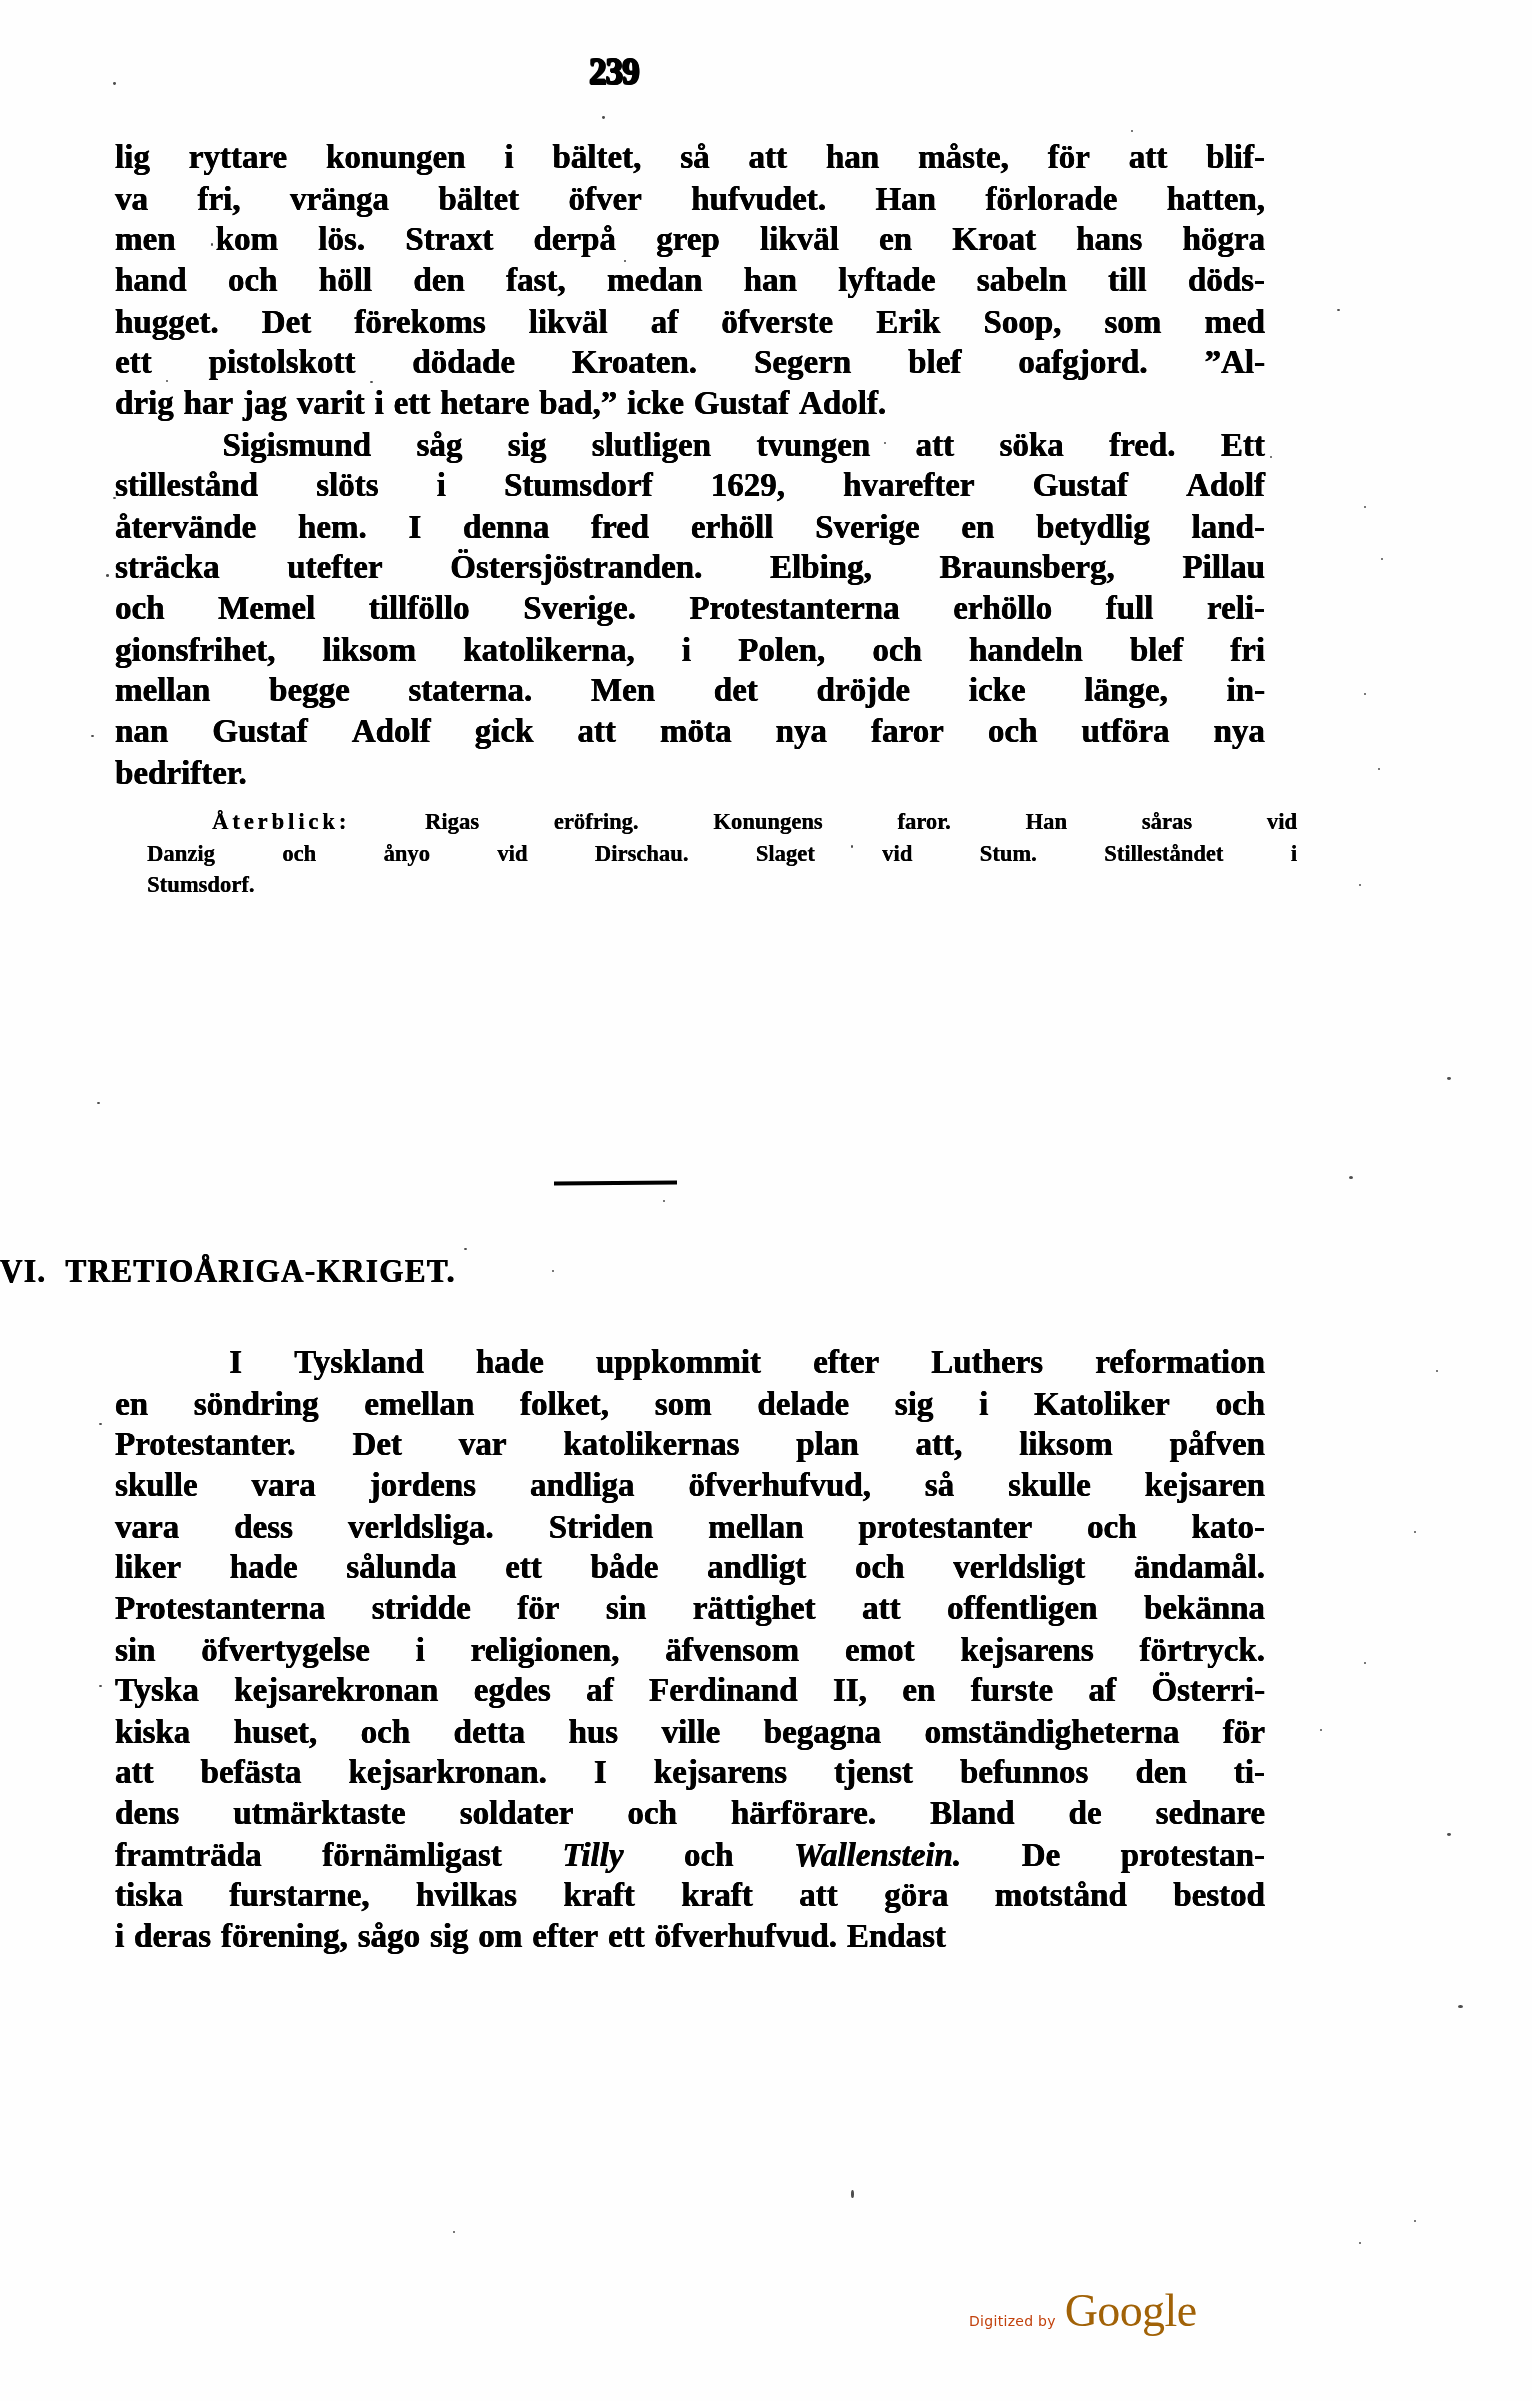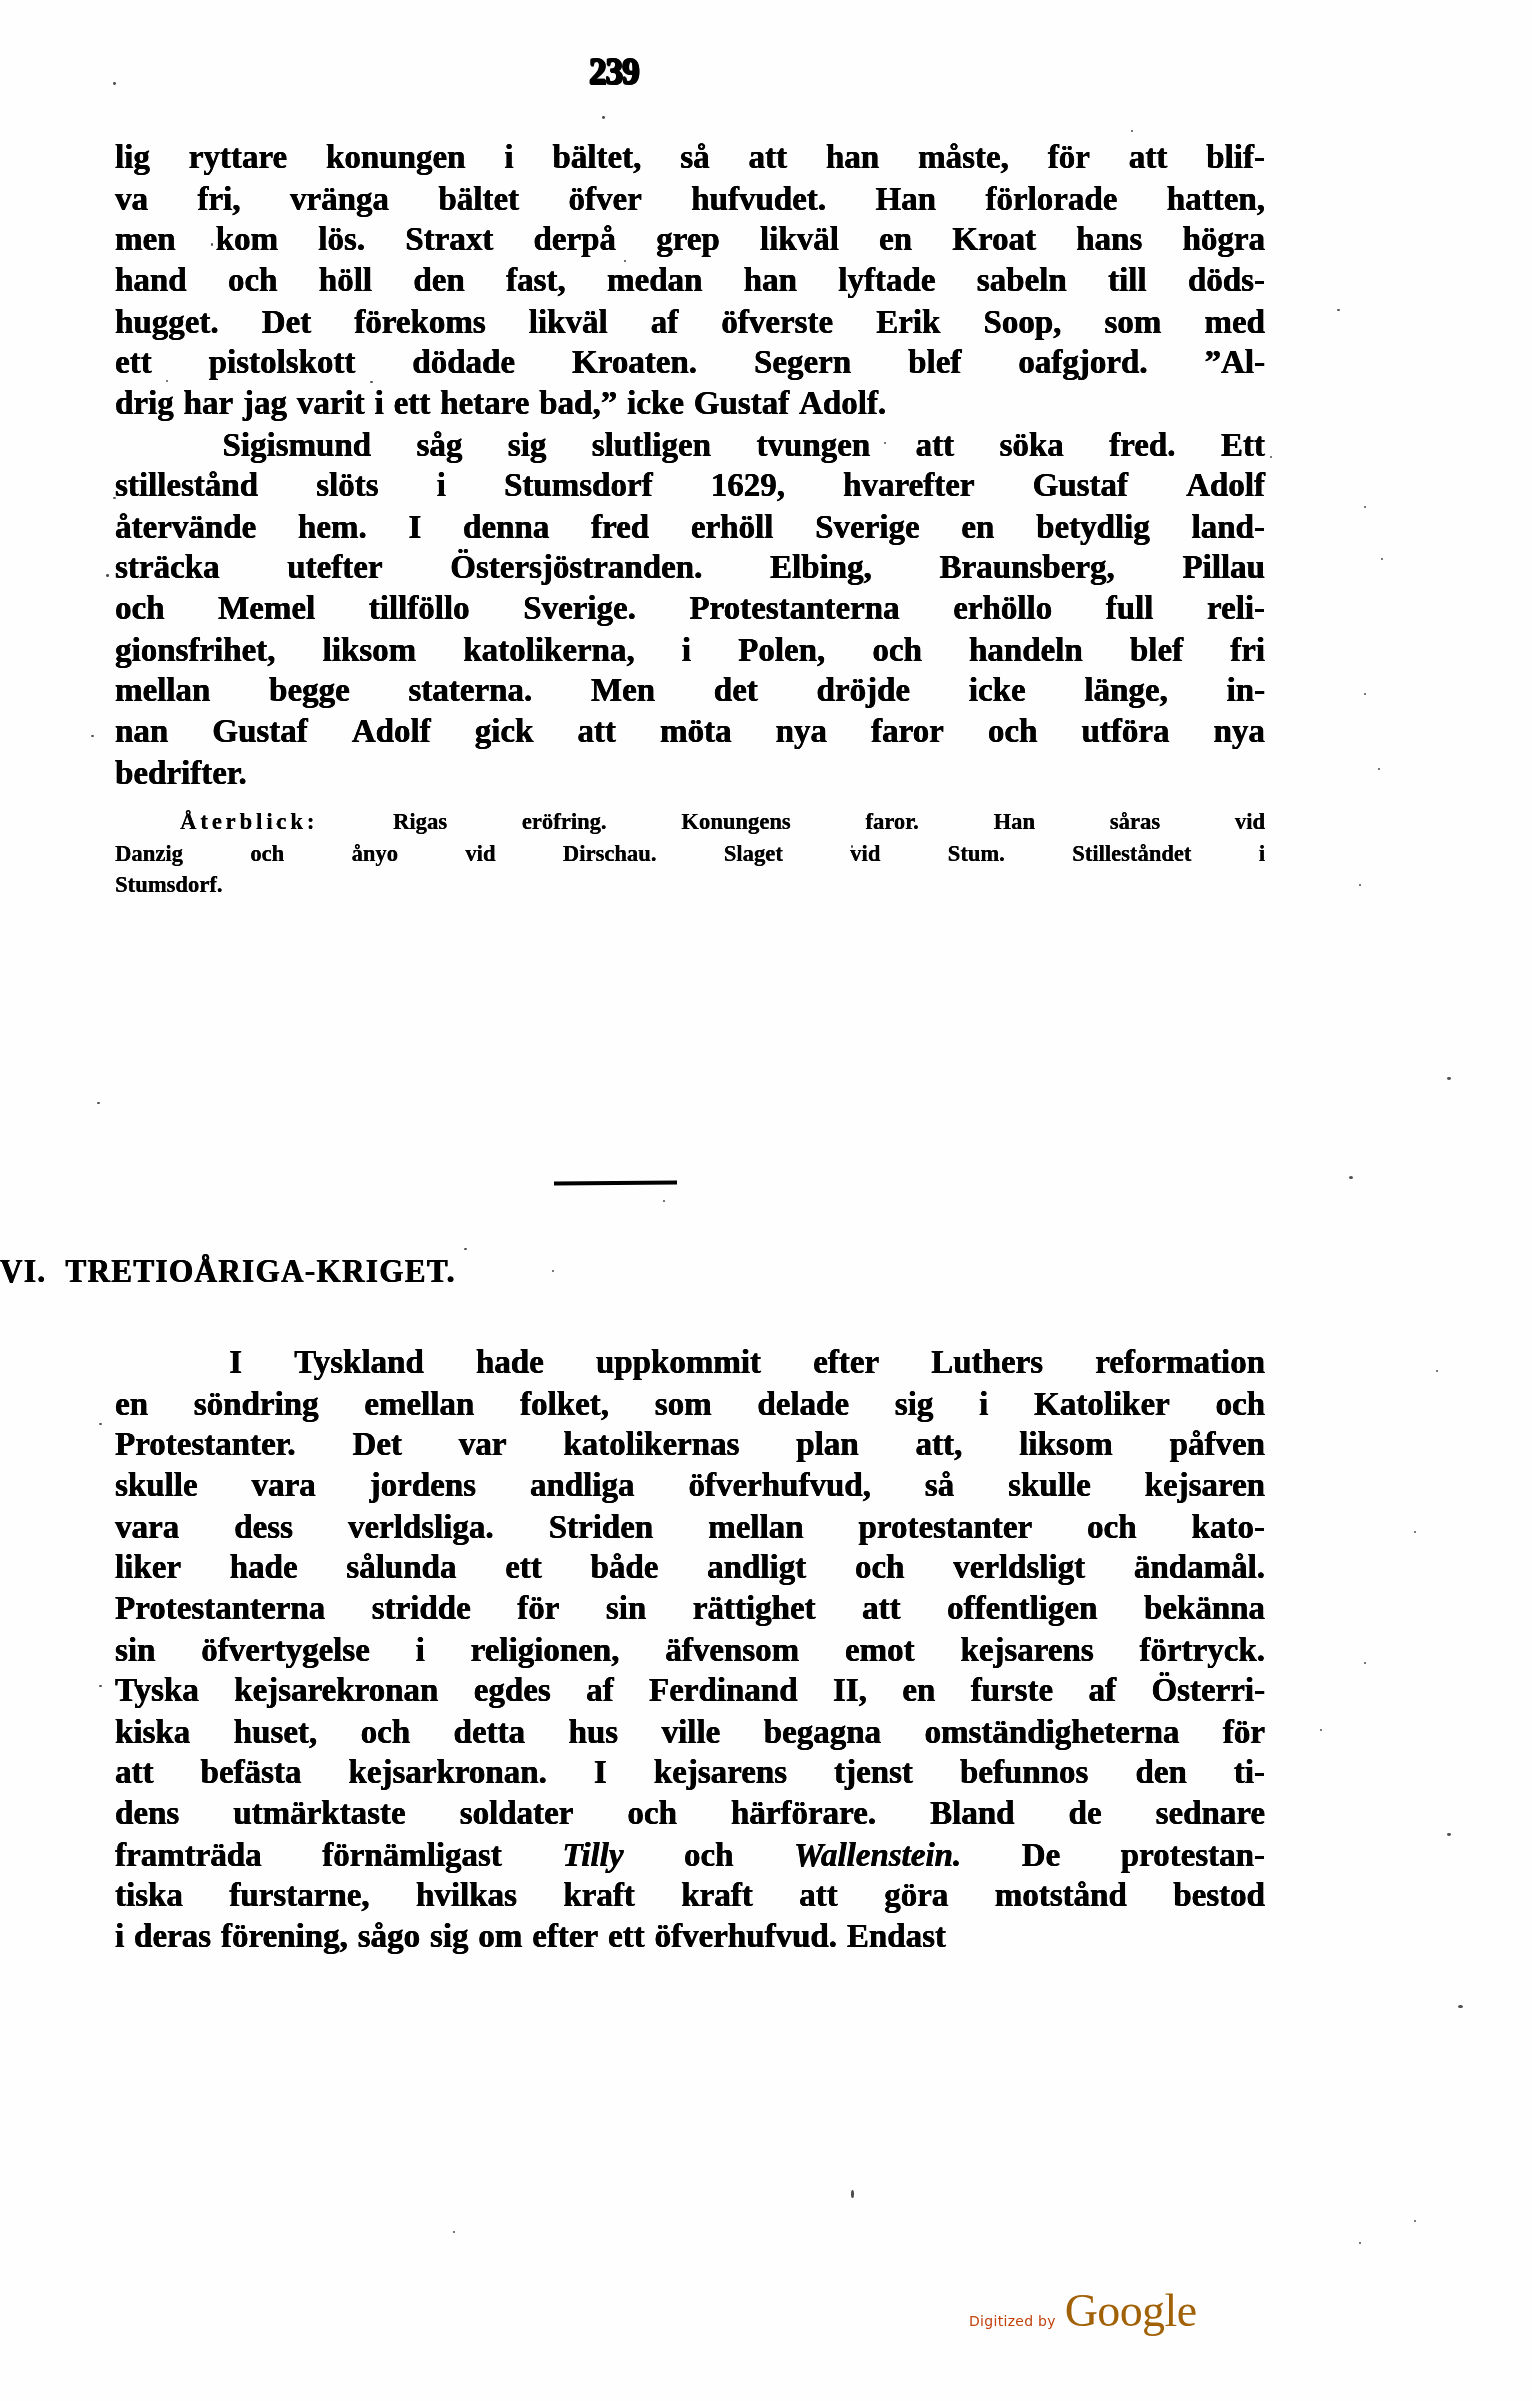--- a/index.html
+++ b/index.html
@@ -104,21 +104,21 @@
   .recap {
     position: absolute;
     left: 115px;
     width: 1150px;
     font-size: 22.6px;
     line-height: 31.5px;
     font-weight: 700;
     white-space: pre;
     text-shadow: 0.3px 0 0 #0a0a0a;
   }
-  .recap .rl { display: flex; width: 100%; }
+  .recap .rl { display: flex; width: 100%; margin-left: 32px; }
   .recap .rl.just { justify-content: space-between; }
   .recap .rl.flush { justify-content: flex-start; }
   .recap .lead {
     letter-spacing: 3.9px;
     display: inline-block;
     margin-left: 65px;
   }
   .recap .w { display: inline-block; }
 
   

